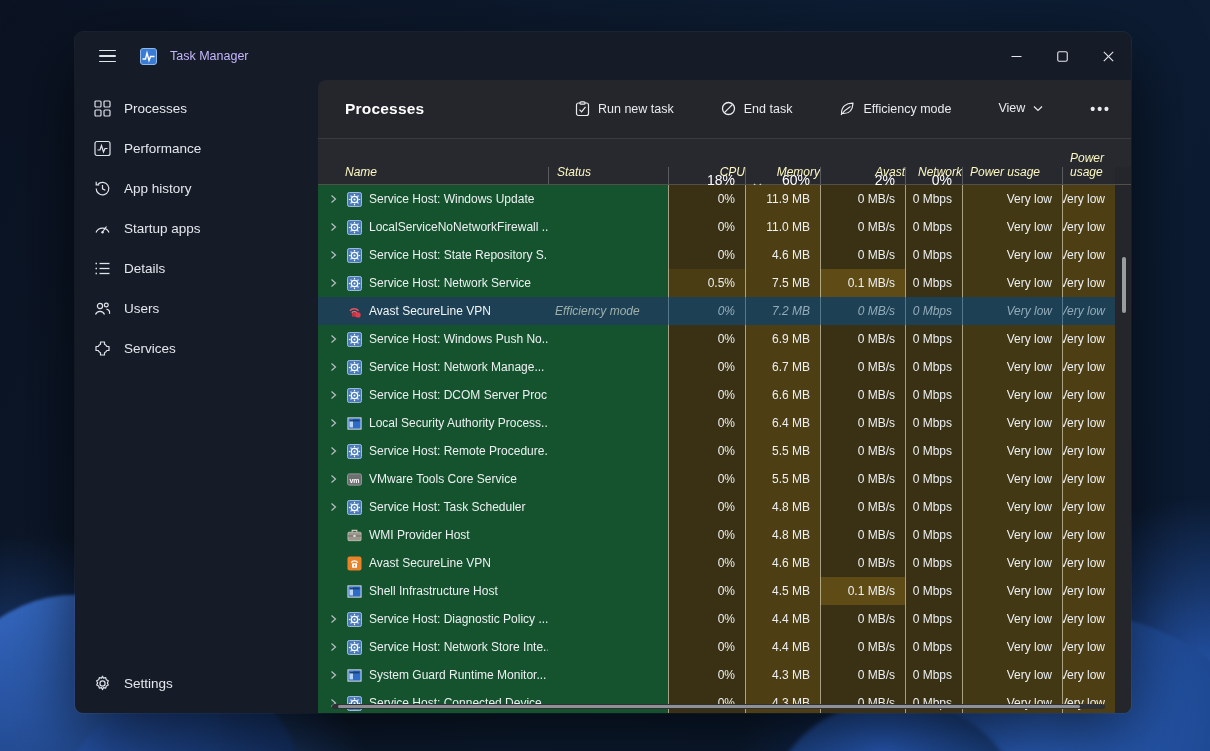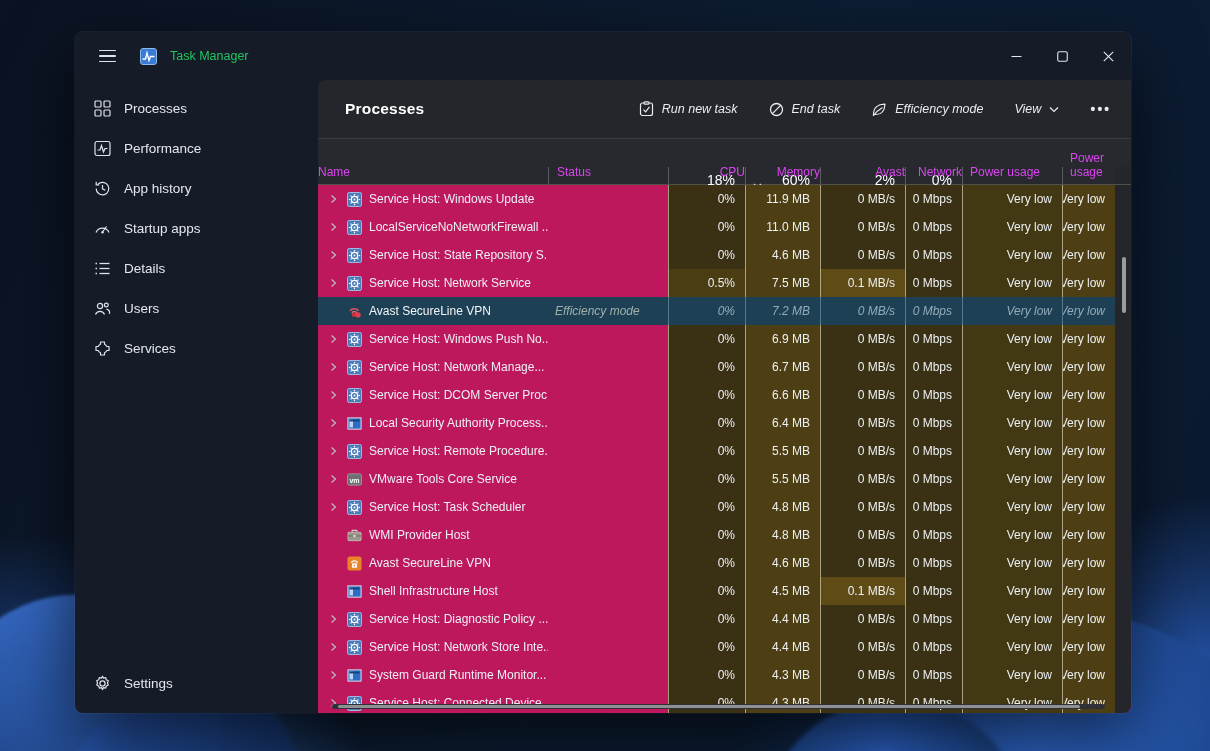--- a/index.html
+++ b/index.html
@@ -29,56 +29,56 @@
   
   .win { position:absolute; left:75px; top:32px; width:1056px; height:681px; border-radius:8px;
     background:#161b28; box-shadow:0 24px 70px rgba(0,0,0,.65), 0 0 0 1px rgba(255,255,255,.07);
     overflow:hidden; display:flex; flex-direction:column; color:#e8eaee; }
 
   .titlebar { height:48px; flex:none; display:flex; align-items:center; padding-left:15px; }
   .hamburger { width:34px; height:32px; border:none; background:transparent; border-radius:4px;
     display:flex; flex-direction:column; justify-content:center; gap:4px; align-items:center; cursor:pointer; }
   .hamburger i { display:block; width:17px; height:1.6px; background:#dfe3ea; border-radius:1px; }
   .app-ico { margin-left:16px; width:17px; height:17px; flex:none; }
-  .app-title { margin-left:13px; font-size:12.5px; color:#22c55e; }
+  .app-title { margin-left:13px; font-size:12.5px; color:#c4b5fd; }
   .captions { margin-left:auto; display:flex; height:48px; }
   .cap { width:46px; height:48px; border:none; background:transparent; display:flex; align-items:center; justify-content:center; cursor:pointer; color:#e6e8ec; }
   .cap svg { display:block; }
 
   .body-row { flex:1; display:flex; min-height:0; }
 
   
   .sidebar { width:243px; flex:none; display:flex; flex-direction:column; padding:8px 4px 10px; }
   .side-item { height:40px; border-radius:6px; display:flex; align-items:center; padding-left:14px; gap:13px;
     font-size:13.5px; color:#e4e7ec; cursor:pointer; }
   .side-item .sicon { width:18px; height:18px; flex:none; display:flex; align-items:center; justify-content:center; }
   .side-spacer { flex:1; }
 
   
   .pane { flex:1; min-width:0; background:#24262b; border-top-left-radius:8px; display:flex; flex-direction:column; position:relative; }
   .pane-top { height:58px; flex:none; display:flex; align-items:center; padding:0 18px 0 27px; }
   .pane-title { font-size:15.5px; font-weight:700; color:#ffffff; letter-spacing:.2px; }
-  .toolbar { margin-left:auto; display:flex; align-items:center; gap:27px; font-size:12.5px; color:#e9ebee;font-style:italic; }
+  .toolbar { margin-left:auto; display:flex; align-items:flex-start; gap:43px; font-size:12.5px; color:#e9ebee; }
   .tool { display:flex; align-items:center; gap:8px; background:transparent; border:none; color:inherit; font:inherit; cursor:pointer; padding:4px 2px; border-radius:4px; }
   .tool svg { display:block; }
   .dots { letter-spacing:2px; font-weight:700; font-size:14px; }
 
   
   .grid-cols { display:grid; grid-template-columns:230px 120px 77px 75px 85px 57px 100px 53px 16px; }
   .thead { height:47px; flex:none; background:#28292e; border-top:1px solid #3a3b40; border-bottom:1px solid #525149; position:relative; }
   .th { position:relative; cursor:pointer;margin-top:28px; }
   .th + .th { border-left:1px solid #5a5b60; }
   .th.nosep { border-left:none; }
   .th .summary { position:absolute; top:5px; right:10px; font-size:14px; color:#ffffff; }
-  .th .label { position:absolute; bottom:5px; font-size:12px; color:#d946ef; }
+  .th .label { position:absolute; bottom:5px; font-size:12px; color:#fef9c3;font-style:italic; }
   .th.numcol .label { right:0; }
   .th.textcol .label { left:10px; }
   .th .sortchev { position:absolute; top:8px; left:7px; }
 
-  .tbody { flex:1; min-height:0; overflow:hidden; position:relative; background:#be185d; }
+  .tbody { flex:1; min-height:0; overflow:hidden; position:relative; background:#14532d; }
   .row { height:28px; cursor:default; }
   .row .cell { display:flex; align-items:center; font-size:12px; color:#edf0f3; overflow:hidden; white-space:nowrap; }
   .cell.num { justify-content:flex-end; padding-right:10px; }
   .cell.heat { border-left:1px solid rgba(213,206,178,.7); }
   .heat-lo  { background:var(--heat-lo,#3a3114); }
   .heat-md  { background:var(--heat-md,#4a3d14); }
   .heat-mem { background:var(--heat-mem,#4d3f13);text-align:right; }
   .heat-hi  { background:var(--heat-hi,#5e4b16); }
   .heat-pw  { background:var(--heat-pw,#423813); }
   .name-cell { padding-left:8px; gap:7px; }
@@ -263,21 +263,21 @@
                 </svg>
             </button>
             <button class="tool dots">
               <span>•••</span>
             </button>
           </div>
         </div>
 
         <div class="thead grid-cols">
           <div class="th textcol">
-            <span class="label" style="left:0;">Name</span>
+            <span class="label" style="left:27px;">Name</span>
           </div>
           <div class="th textcol">
             <span class="label" style="left:8px;">Status</span>
           </div>
           <div class="th numcol">
             <span class="summary">18%</span>
             <span class="label">CPU</span>
           </div>
           <div class="th numcol">
             <span class="sortchev"><svg width="9" height="6" viewBox="0 0 9 6" fill="none" stroke="#d6d8dc" stroke-width="1.2">

